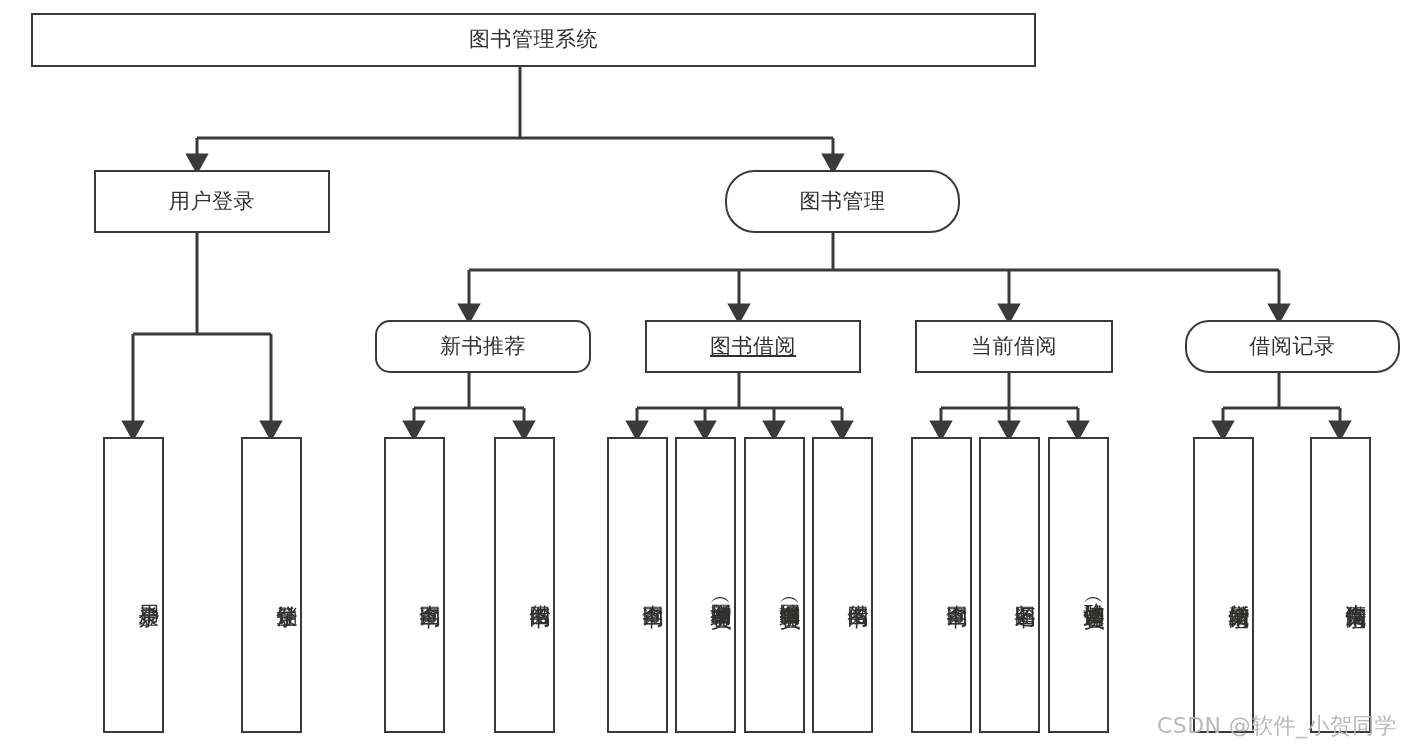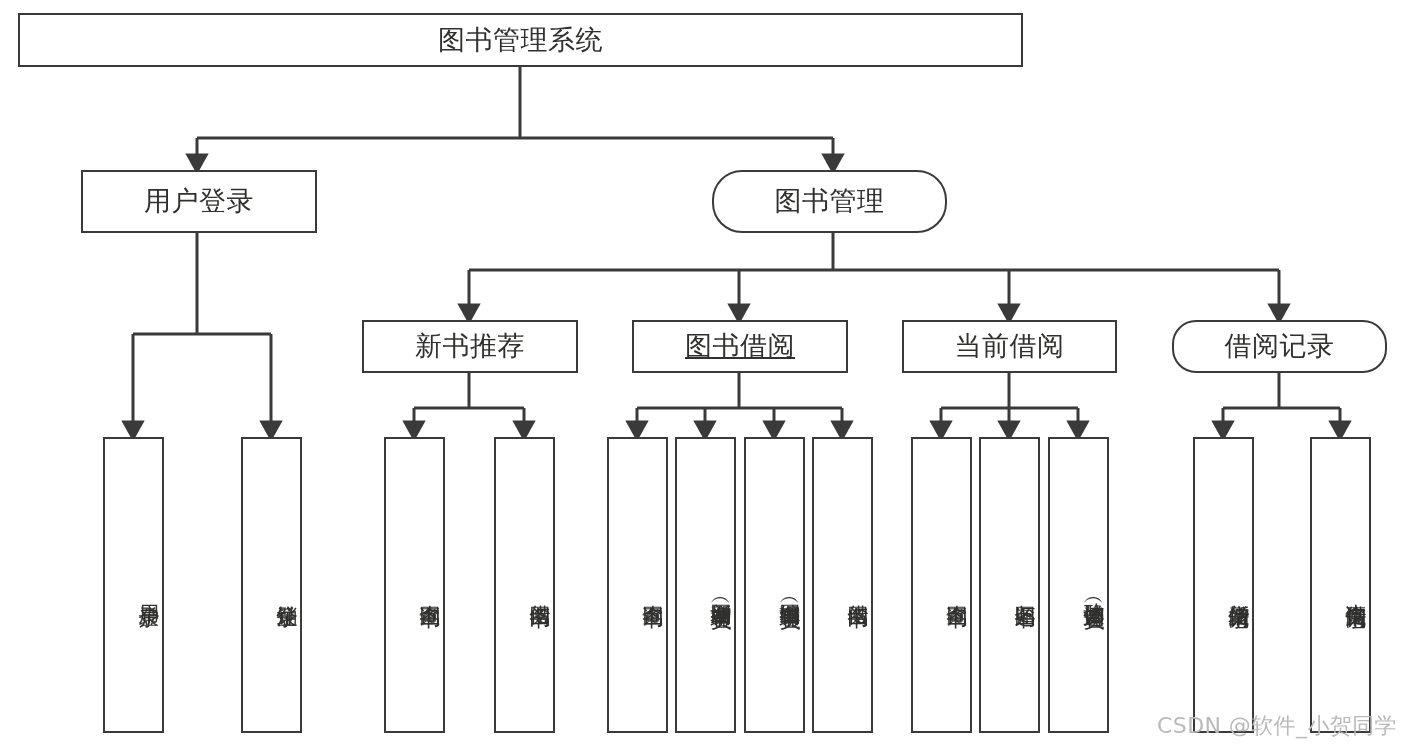--- a/index.html
+++ b/index.html
@@ -31,24 +31,25 @@
     box-sizing: border-box;
     border: 2px solid #3a3a3a;
     background: #ffffff;
     display: flex;
     align-items: center;
     justify-content: center;
     color: #30312f;
     overflow: hidden;
   }
   .node-h {
-    font-size: 27px;
+    font-size: 21px;
     line-height: 1.2;
     letter-spacing: 0.5px;
     white-space: nowrap;
+    margin-left: 13px;
   }
   .node-v {
     writing-mode: vertical-rl;
     text-orientation: upright;
     font-size: 21px;
     line-height: 1.32;
     letter-spacing: 1px;
     padding-top: 10px;
     align-items: flex-start;
     justify-content: center;
@@ -125,27 +126,27 @@
     <span>图书管理系统</span>
   </div>
 
   <div class="node node-h" style="left:81px; top:170px; width:236px; height:63px;">
     <span>用户登录</span>
   </div>
   <div class="node node-h" style="left:712px; top:170px; width:235px; height:63px;border-radius:30px;">
     <span>图书管理</span>
   </div>
 
-  <div class="node node-h" style="left:362px; top:320px; width:216px; height:53px;">
+  <div class="node node-h" style="left:362px; top:320px; width:216px; height:53px;border-radius:15px;">
     <span>新书推荐</span>
   </div>
   <div class="node node-h" style="left:632px; top:320px; width:216px; height:53px;text-decoration:underline;">
     <span>图书借阅</span>
   </div>
-  <div class="node node-h" style="left:902px; top:320px; width:215px; height:53px;">
+  <div class="node node-h" style="left:902px; top:320px; width:198px; height:53px;">
     <span>当前借阅</span>
   </div>
   <div class="node node-h" style="left:1172px; top:320px; width:215px; height:53px;border-radius:24px;">
     <span>借阅记录</span>
   </div>
 
   <div class="node node-v lvl-leaf" style="left:103px; top:437px; width:61px; height:296px;">
     <span>用户登录</span>
   </div>
   <div class="node node-v lvl-leaf" style="left:241px; top:437px; width:61px; height:296px;">

